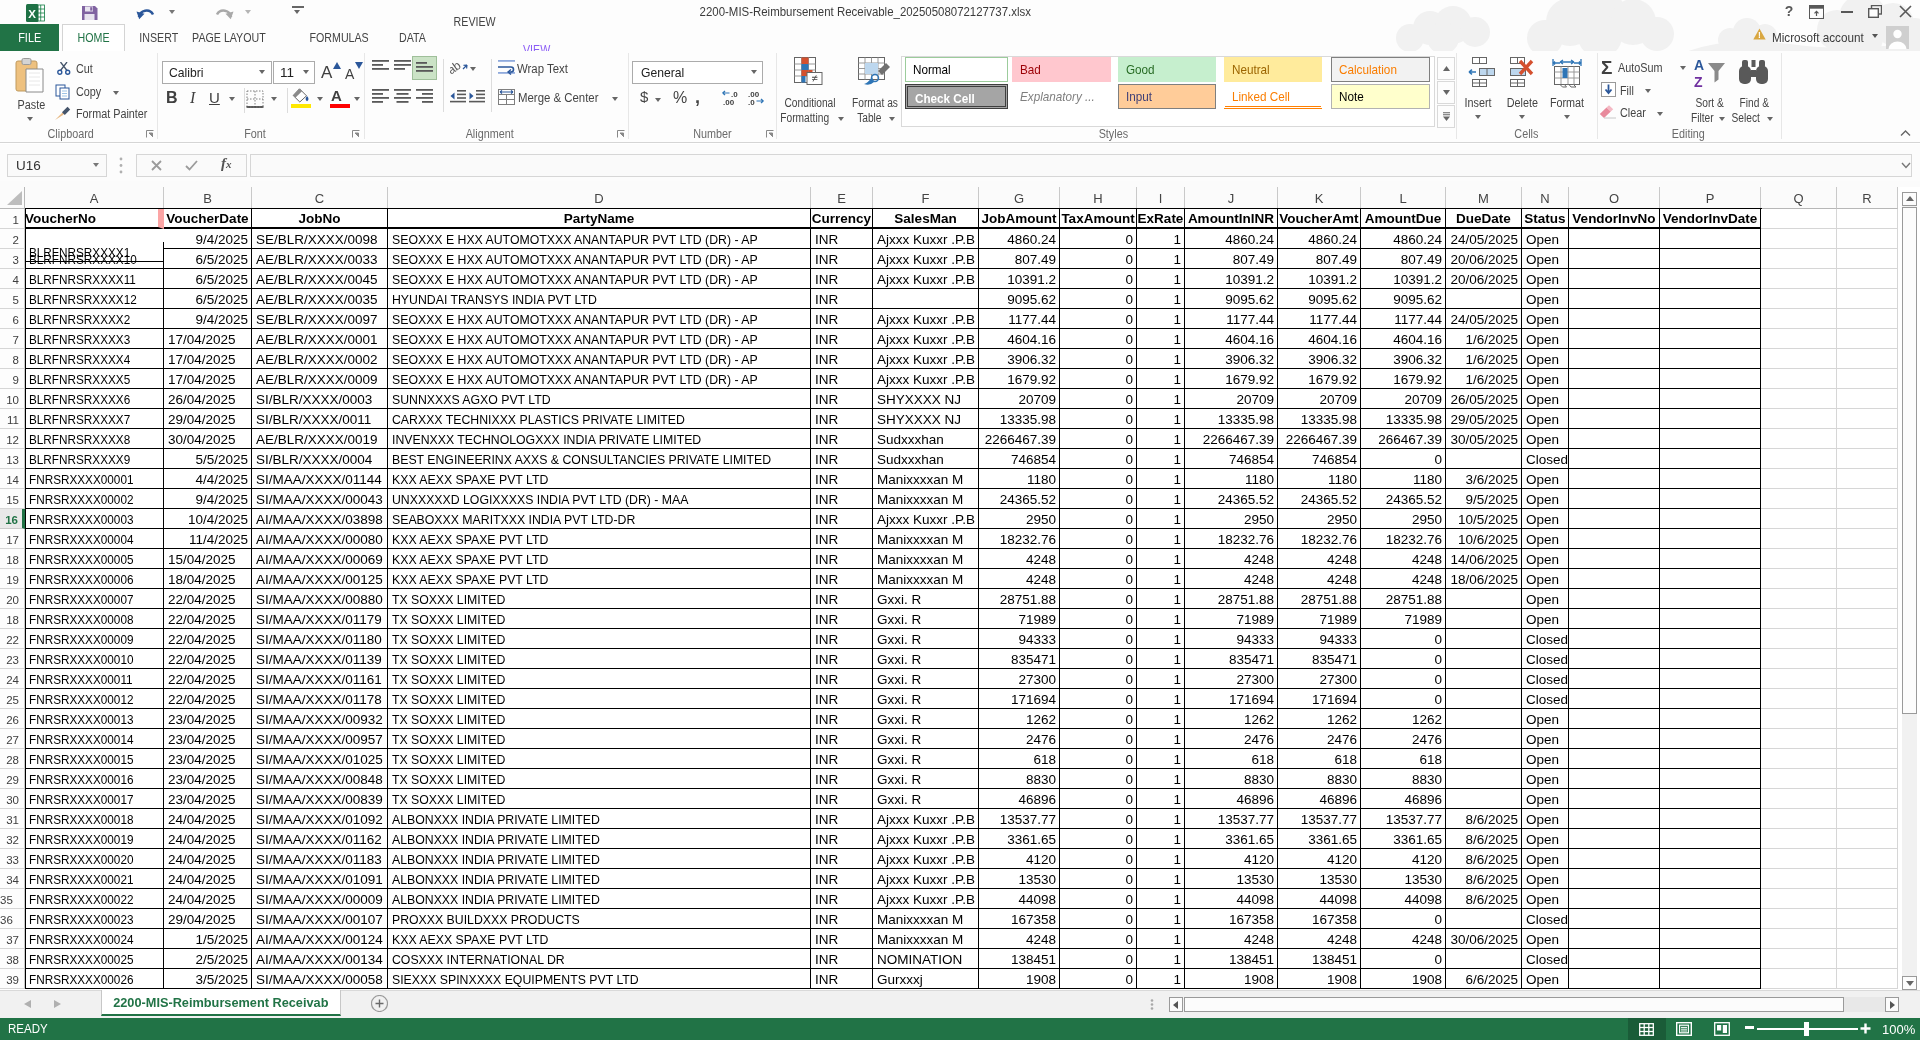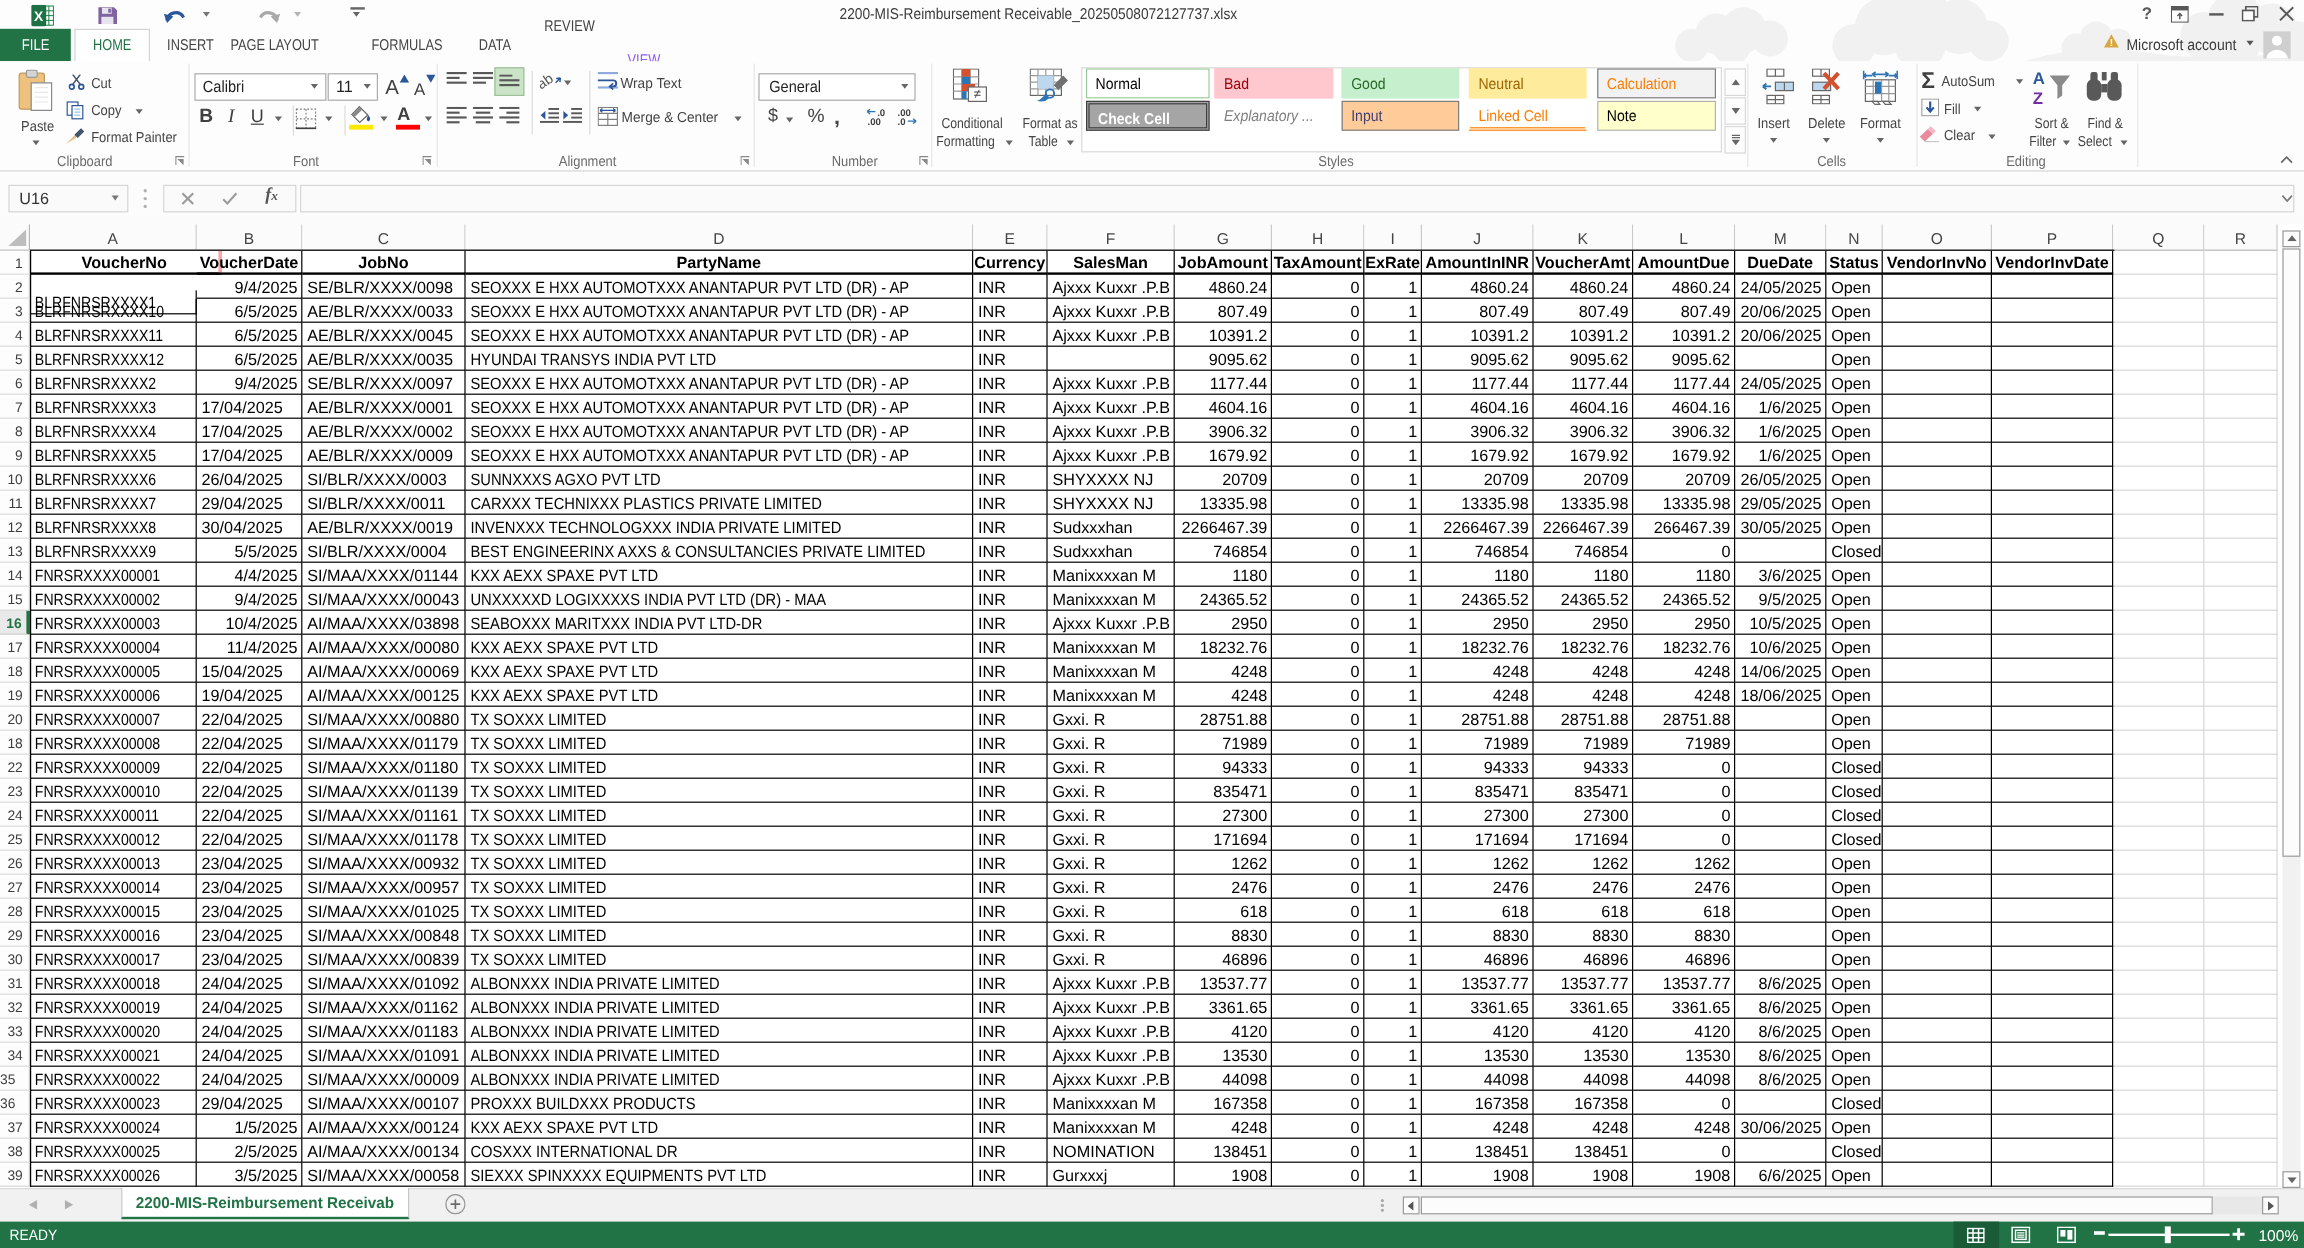--- a/index.html
+++ b/index.html
@@ -562,21 +562,21 @@
 <div class="gl" style="left:1761px;top:848px;width:137px;height:1px"></div>
 <div class="gl" style="left:1761px;top:868px;width:137px;height:1px"></div>
 <div class="gl" style="left:1761px;top:888px;width:137px;height:1px"></div>
 <div class="gl" style="left:1761px;top:908px;width:137px;height:1px"></div>
 <div class="gl" style="left:1761px;top:928px;width:137px;height:1px"></div>
 <div class="gl" style="left:1761px;top:948px;width:137px;height:1px"></div>
 <div class="gl" style="left:1761px;top:968px;width:137px;height:1px"></div>
 <div class="gl" style="left:1761px;top:988px;width:137px;height:1px"></div>
 <div class="gl" style="left:1836px;top:209px;width:1px;height:780px"></div>
 <div class="gl" style="left:1897px;top:209px;width:1px;height:780px"></div>
-<div class="cell" style="left:25px;top:209px;width:160px;height:20px;border-right:3px solid #fca5a5;border-bottom:2px solid #000;text-align:center;font-weight:bold;line-height:18px">VoucherNo</div>
+<div class="cell" style="left:25px;top:209px;width:139px;height:20px;border-right:6px solid #fca5a5;border-bottom:2px solid #000;font-weight:bold;line-height:18px">VoucherNo</div>
 <div class="cell" style="left:164px;top:209px;width:88px;height:20px;border-right:1px solid #000;border-bottom:2px solid #000;text-align:center;font-weight:bold;line-height:18px">VoucherDate</div>
 <div class="cell" style="left:252px;top:209px;width:136px;height:20px;border-right:1px solid #000;border-bottom:2px solid #000;text-align:center;font-weight:bold;line-height:18px">JobNo</div>
 <div class="cell" style="left:388px;top:209px;width:423px;height:20px;border-right:1px solid #000;border-bottom:2px solid #000;text-align:center;font-weight:bold;line-height:18px">PartyName</div>
 <div class="cell" style="left:811px;top:209px;width:62px;height:20px;border-right:1px solid #000;border-bottom:2px solid #000;text-align:center;font-weight:bold;line-height:18px">Currency</div>
 <div class="cell" style="left:873px;top:209px;width:106px;height:20px;border-right:1px solid #000;border-bottom:2px solid #000;text-align:center;font-weight:bold;line-height:18px">SalesMan</div>
 <div class="cell" style="left:979px;top:209px;width:81px;height:20px;border-right:1px solid #000;border-bottom:2px solid #000;text-align:center;font-weight:bold;line-height:18px">JobAmount</div>
 <div class="cell" style="left:1060px;top:209px;width:77px;height:20px;border-right:1px solid #000;border-bottom:2px solid #000;text-align:center;font-weight:bold;line-height:18px">TaxAmount</div>
 <div class="cell" style="left:1137px;top:209px;width:48px;height:20px;border-right:1px solid #000;border-bottom:2px solid #000;text-align:center;font-weight:bold;line-height:18px">ExRate</div>
 <div class="cell" style="left:1185px;top:209px;width:93px;height:20px;border-right:1px solid #000;border-bottom:2px solid #000;text-align:center;font-weight:bold;line-height:18px">AmountInINR</div>
 <div class="cell" style="left:1278px;top:209px;width:83px;height:20px;border-right:1px solid #000;border-bottom:2px solid #000;text-align:center;font-weight:bold;line-height:18px">VoucherAmt</div>
@@ -851,21 +851,21 @@
 <div class="cell" style="left:1060px;top:549px;width:77px;height:20px;border-right:1px solid #000;border-bottom:1px solid #000;text-align:right;padding-right:3px;">0</div>
 <div class="cell" style="left:1137px;top:549px;width:48px;height:20px;border-right:1px solid #000;border-bottom:1px solid #000;text-align:right;padding-right:3px;">1</div>
 <div class="cell" style="left:1185px;top:549px;width:93px;height:20px;border-right:1px solid #000;border-bottom:1px solid #000;text-align:right;padding-right:3px;">4248</div>
 <div class="cell" style="left:1278px;top:549px;width:83px;height:20px;border-right:1px solid #000;border-bottom:1px solid #000;text-align:right;padding-right:3px;">4248</div>
 <div class="cell" style="left:1361px;top:549px;width:85px;height:20px;border-right:1px solid #000;border-bottom:1px solid #000;text-align:right;padding-right:3px;">4248</div>
 <div class="cell" style="left:1446px;top:549px;width:76px;height:20px;border-right:1px solid #000;border-bottom:1px solid #000;text-align:right;padding-right:3px;">14/06/2025</div>
 <div class="cell" style="left:1522px;top:549px;width:47px;height:20px;border-right:1px solid #000;border-bottom:1px solid #000;padding-left:4px;">Open</div>
 <div class="cell" style="left:1569px;top:549px;width:91px;height:20px;border-right:1px solid #000;border-bottom:1px solid #000;padding-left:4px;"></div>
 <div class="cell" style="left:1660px;top:549px;width:101px;height:20px;border-right:1px solid #000;border-bottom:1px solid #000;padding-left:4px;"></div>
 <div class="cell" style="left:25px;top:569px;width:139px;height:20px;border-right:1px solid #000;border-bottom:1px solid #000;padding-left:4px;"><span class="sx" style="transform:scaleX(.87)">FNRSRXXXX00006</span></div>
-<div class="cell" style="left:164px;top:569px;width:88px;height:20px;border-right:1px solid #000;border-bottom:1px solid #000;padding-left:4px;">19/04/2025</div>
+<div class="cell" style="left:164px;top:569px;width:88px;height:20px;border-right:1px solid #000;border-bottom:1px solid #000;padding-left:4px;">18/04/2025</div>
 <div class="cell" style="left:252px;top:569px;width:136px;height:20px;border-right:1px solid #000;border-bottom:1px solid #000;padding-left:4px;">AI/MAA/XXXX/00125</div>
 <div class="cell" style="left:388px;top:569px;width:423px;height:20px;border-right:1px solid #000;border-bottom:1px solid #000;padding-left:4px;"><span class="sx" style="transform:scaleX(.91)">KXX AEXX SPAXE PVT LTD</span></div>
 <div class="cell" style="left:811px;top:569px;width:62px;height:20px;border-right:1px solid #000;border-bottom:1px solid #000;padding-left:4px;">INR</div>
 <div class="cell" style="left:873px;top:569px;width:106px;height:20px;border-right:1px solid #000;border-bottom:1px solid #000;padding-left:4px;">Manixxxxan M</div>
 <div class="cell" style="left:979px;top:569px;width:81px;height:20px;border-right:1px solid #000;border-bottom:1px solid #000;text-align:right;padding-right:3px;">4248</div>
 <div class="cell" style="left:1060px;top:569px;width:77px;height:20px;border-right:1px solid #000;border-bottom:1px solid #000;text-align:right;padding-right:3px;">0</div>
 <div class="cell" style="left:1137px;top:569px;width:48px;height:20px;border-right:1px solid #000;border-bottom:1px solid #000;text-align:right;padding-right:3px;">1</div>
 <div class="cell" style="left:1185px;top:569px;width:93px;height:20px;border-right:1px solid #000;border-bottom:1px solid #000;text-align:right;padding-right:3px;">4248</div>
 <div class="cell" style="left:1278px;top:569px;width:83px;height:20px;border-right:1px solid #000;border-bottom:1px solid #000;text-align:right;padding-right:3px;">4248</div>
 <div class="cell" style="left:1361px;top:569px;width:85px;height:20px;border-right:1px solid #000;border-bottom:1px solid #000;text-align:right;padding-right:3px;">4248</div>

